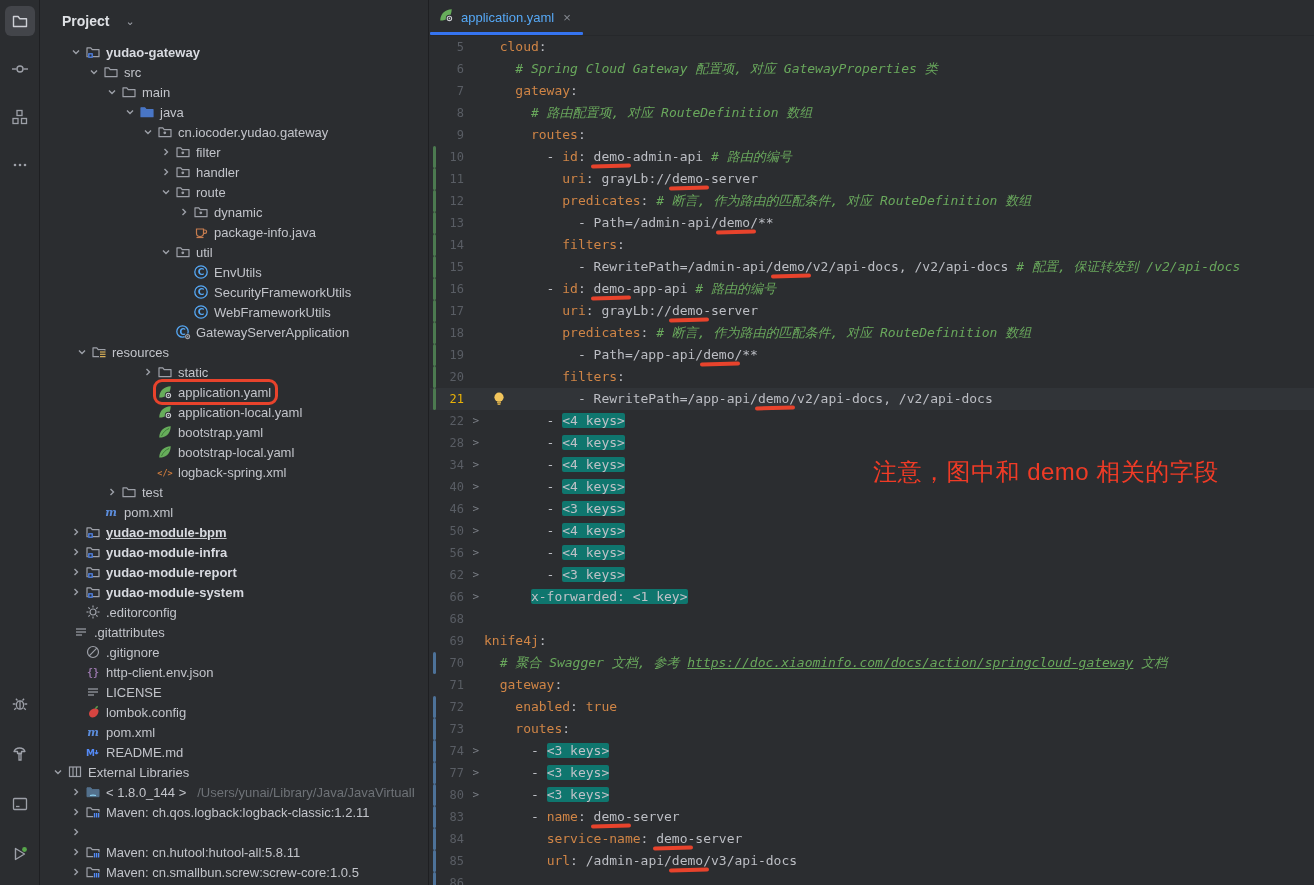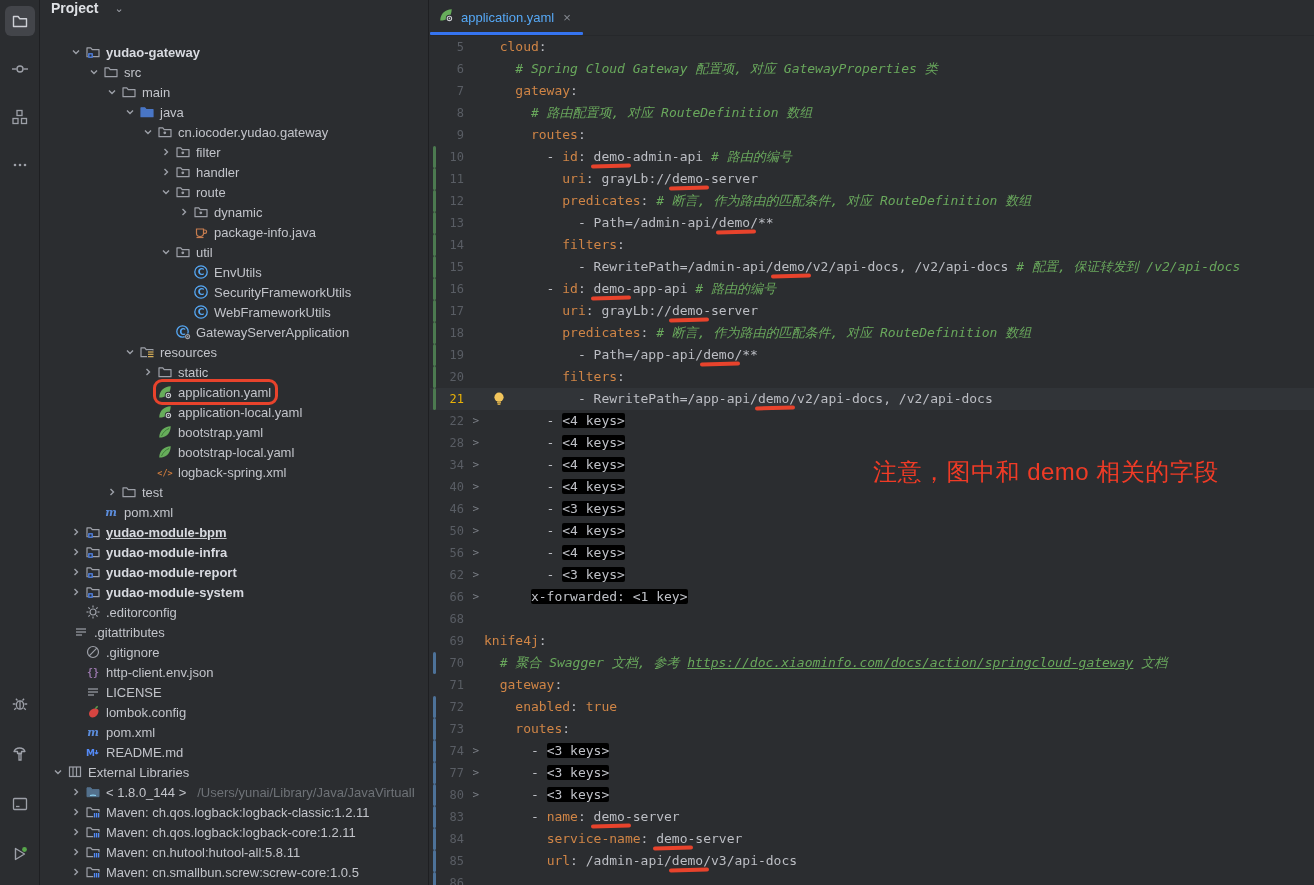--- a/index.html
+++ b/index.html
@@ -15,21 +15,21 @@
   .ab-bottom { margin-top:auto; display:flex; flex-direction:column; align-items:center;
     gap:20px; padding-bottom:16px; }
   .ab-btn { width:30px; height:30px; border-radius:6px; display:flex;
     align-items:center; justify-content:center; cursor:pointer; }
   .ab-btn.sel { background:#43454A; }
   .ab-btn svg { display:block; }
 
   
   .project-panel { position:absolute; left:41px; top:0; width:388px; height:885px;
     background:#2B2D30; border-right:1px solid #1E1F22; overflow:hidden; }
-  .pp-header { height:41px; display:flex; align-items:flex-start; padding-left:10px;
+  .pp-header { height:41px; display:flex; align-items:center; padding-left:21px;
     color:#DFE1E5; font-size:14px; font-weight:700; gap:16px; }
   .pp-header .chev { color:#9DA0A8; font-size:11px; font-weight:400; margin-top:2px; }
   .tree { position:absolute; top:42px; left:0; right:0; }
   .trow { height:20px; display:flex; align-items:center; white-space:nowrap;
     color:#C2C4CA; font-size:13px; cursor:pointer; }
   .trow .tchev { width:17px; display:inline-flex; justify-content:center; flex:none; color:#9DA0A8; }
   .trow .tic { width:17px; height:16px; flex:none; display:inline-flex; align-items:center;
     justify-content:center; margin-right:5px; }
   .trow .grp { display:inline-flex; align-items:center; height:20px; padding-right:4px; border-radius:6px; }
   .trow .grp.redbox { outline:3px solid #E8432C; outline-offset:0px; }
@@ -59,21 +59,21 @@
   .gut .arr { position:absolute; right:5px; color:#7B7F86; font-size:11px; }
   .ct { display:inline-block; vertical-align:top; }
   .bulb { position:absolute; left:62px; top:3px; }
 
   .s-k { color:#D08546; }
   .s-p { color:#BCBEC4; }
   .s-v { color:#BCBEC4; }
   .s-b { color:#D08546; }
   .s-c { color:#69A85C; font-style:italic; }
   .s-l { color:#69A85C; font-style:italic; text-decoration:underline; }
-  .s-f { color:#BFC1C7; background:#000000; border-radius:2px; }
+  .s-f { color:#BFC1C7; background:#0f766e; border-radius:2px; }
   .mark { position:relative; }
   .mark::after { content:""; position:absolute; left:-3px; right:-6px; bottom:-4px;
     height:4px; background:#E8432C; border-radius:3px; transform:rotate(-1.5deg); }
 
   .annotation { position:absolute; color:#F03B26; font-size:24px;
     font-family:"Liberation Sans", sans-serif; letter-spacing:.5px; }
 </style>
 </head>
 <body>
 
@@ -373,21 +373,21 @@
                 <circle cx="7.5" cy="7.5" r="5.7" fill="none" stroke="#56A8F5" stroke-width="1.3"></circle>
                 <text x="7.5" y="10.6" text-anchor="middle" font-size="8.5" font-weight="bold" fill="#56A8F5" font-family="DejaVu Sans, sans-serif">C</text>
                 <circle cx="12.6" cy="12.6" r="3" fill="#2B2D30"></circle>
                 <circle cx="12.6" cy="12.6" r="2" fill="none" stroke="#9DA0A8" stroke-width="1.1"></circle>
                 <circle cx="12.6" cy="12.6" r=".8" fill="#9DA0A8"></circle>
               </svg>
             </span>
             <span class="lbl">GatewayServerApplication</span>
           </span>
         </div>
-        <div class="trow" style="padding-left: 80px;">
+        <div class="trow" style=" margin-left: 32px;">
           <span class="tchev">
             <svg width="12" height="12" viewBox="0 0 12 12">
               <path d="M3 4.5l3 3 3-3" fill="none" stroke="#9DA0A8" stroke-width="1.4"></path>
             </svg>
           </span>
           <span class="grp">
             <span class="tic">
               <svg width="16" height="16" viewBox="0 0 16 16">
                 <path d="M2 12.7V3.8h3.8l1.4 1.8h6.8v7.1z" fill="none" stroke="#9DA0A8" stroke-width="1.2" stroke-linejoin="round"></path>
                 <rect x="8" y="6.5" width="7" height="7" fill="#2B2D30"></rect>
@@ -735,34 +735,20 @@
               </svg>
             </span>
             <span class="lbl">Maven: ch.qos.logback:logback-classic:1.2.11</span>
           </span>
         </div>
         <div class="trow" style="padding-left: 26px;">
           <span class="tchev">
             <svg width="12" height="12" viewBox="0 0 12 12">
               <path d="M4.5 3l3 3-3 3" fill="none" stroke="#9DA0A8" stroke-width="1.4"></path>
             </svg>
-          </span>
-          <span class="grp">
-            <span class="tic">
-              <svg width="16" height="16" viewBox="0 0 16 16">
-                <path d="M2 12.7V3.8h3.8l1.4 1.8h6.8v7.1z" fill="none" stroke="#9DA0A8" stroke-width="1.2" stroke-linejoin="round"></path>
-                <rect x="8.2" y="7.8" width="6.5" height="6.5" fill="#2B2D30"></rect>
-                <g stroke="#548AF7" stroke-width="1.3">
-                  <line x1="9.5" y1="9" x2="9.5" y2="13.5"></line>
-                  <line x1="11.5" y1="9" x2="11.5" y2="13.5"></line>
-                  <line x1="13.5" y1="9" x2="13.5" y2="13.5"></line>
-                </g>
-              </svg>
-            </span>
-            <span class="lbl">Maven: ch.qos.logback:logback-core:1.2.11</span>
           </span>
         </div>
         <div class="trow" style="padding-left: 26px;">
           <span class="tchev">
             <svg width="12" height="12" viewBox="0 0 12 12">
               <path d="M4.5 3l3 3-3 3" fill="none" stroke="#9DA0A8" stroke-width="1.4"></path>
             </svg>
           </span>
           <span class="grp">
             <span class="tic">

